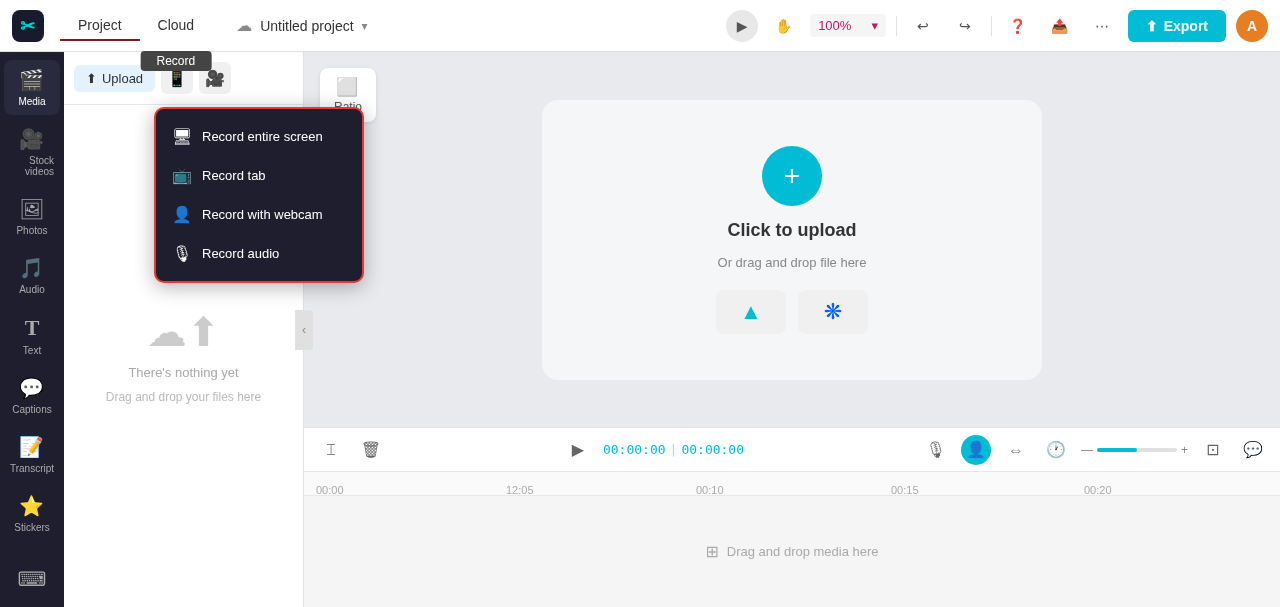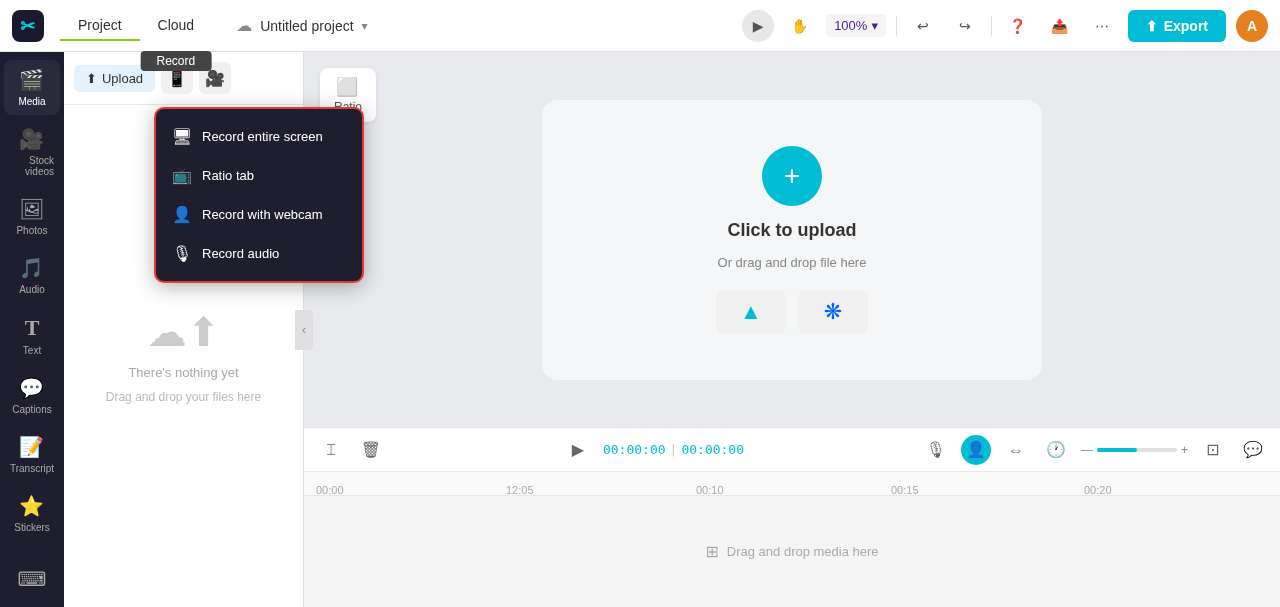--- a/index.html
+++ b/index.html
@@ -29,21 +29,21 @@
     .topbar-tab {
       padding: 6px 18px;
       font-size: 14px;
       color: #333;
       cursor: pointer;
       border-bottom: 2px solid transparent;
       position: relative;
     }
     .topbar-tab.active {
       color: #333;
-      border-bottom: 2px solid #84cc16;
+      border-bottom: 2px solid #7f1d1d;
     }
     .record-tooltip {
       position: absolute;
       top: 40px;
       left: 50%;
       transform: translateX(-50%);
       background: #444;
       color: #fff;
       padding: 3px 16px;
       border-radius: 4px;
@@ -65,21 +65,21 @@
       display: flex; align-items: center; justify-content: center;
       font-size: 14px; color: #555; cursor: pointer; border: none;
     }
     .hand-btn, .undo-btn, .redo-btn, .more-btn, .help-btn, .share-btn {
       width: 32px; height: 32px;
       display: flex; align-items: center; justify-content: center;
       font-size: 14px; color: #555; cursor: pointer; border: none; background: none;
       border-radius: 4px;
     }
     .zoom-control {
-      display: flex; align-items: center; gap: 4px; font-size: 13px; color: #4c1d95;
+      display: flex; align-items: center; gap: 20px; font-size: 13px; color: #be185d;
       padding: 4px 8px; background: #f5f5f5; border-radius: 4px; cursor: pointer;
     }
     .export-btn {
       background: #00bcd4;
       color: #fff;
       border: none;
       padding: 8px 18px;
       border-radius: 6px;
       font-size: 14px;
       font-weight: 600;
@@ -420,21 +420,21 @@
       <button class="panel-icon-btn">🎥</button>
     </div>
 
     <div class="record-dropdown">
       <div class="record-option">
         <span class="opt-icon">🖥</span>
         <span>Record entire screen</span>
       </div>
       <div class="record-option">
         <span class="opt-icon">📺</span>
-        <span>Ratio tab</span>
+        <span>Record tab</span>
       </div>
       <div class="record-option">
         <span class="opt-icon">👤</span>
         <span>Record with webcam</span>
       </div>
       <div class="record-option">
         <span class="opt-icon">🎙</span>
         <span>Record audio</span>
       </div>
     </div>

